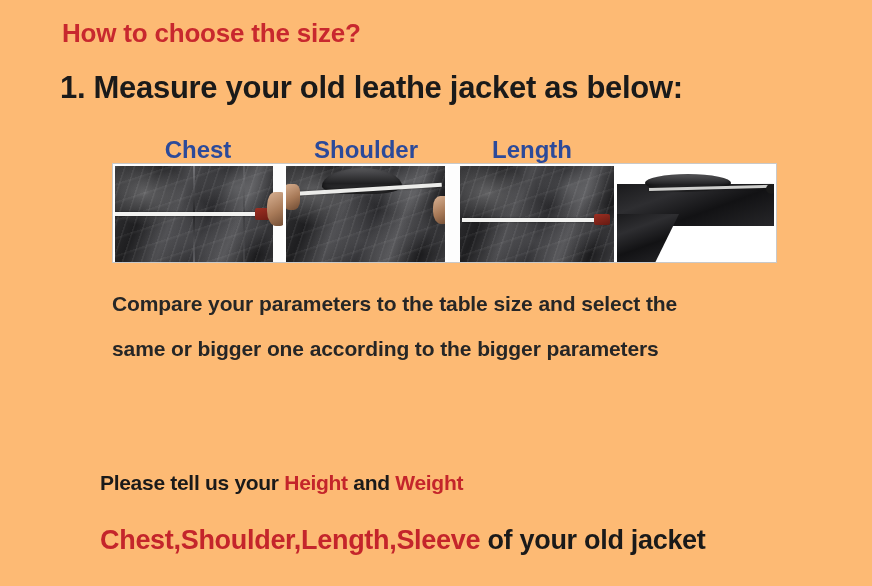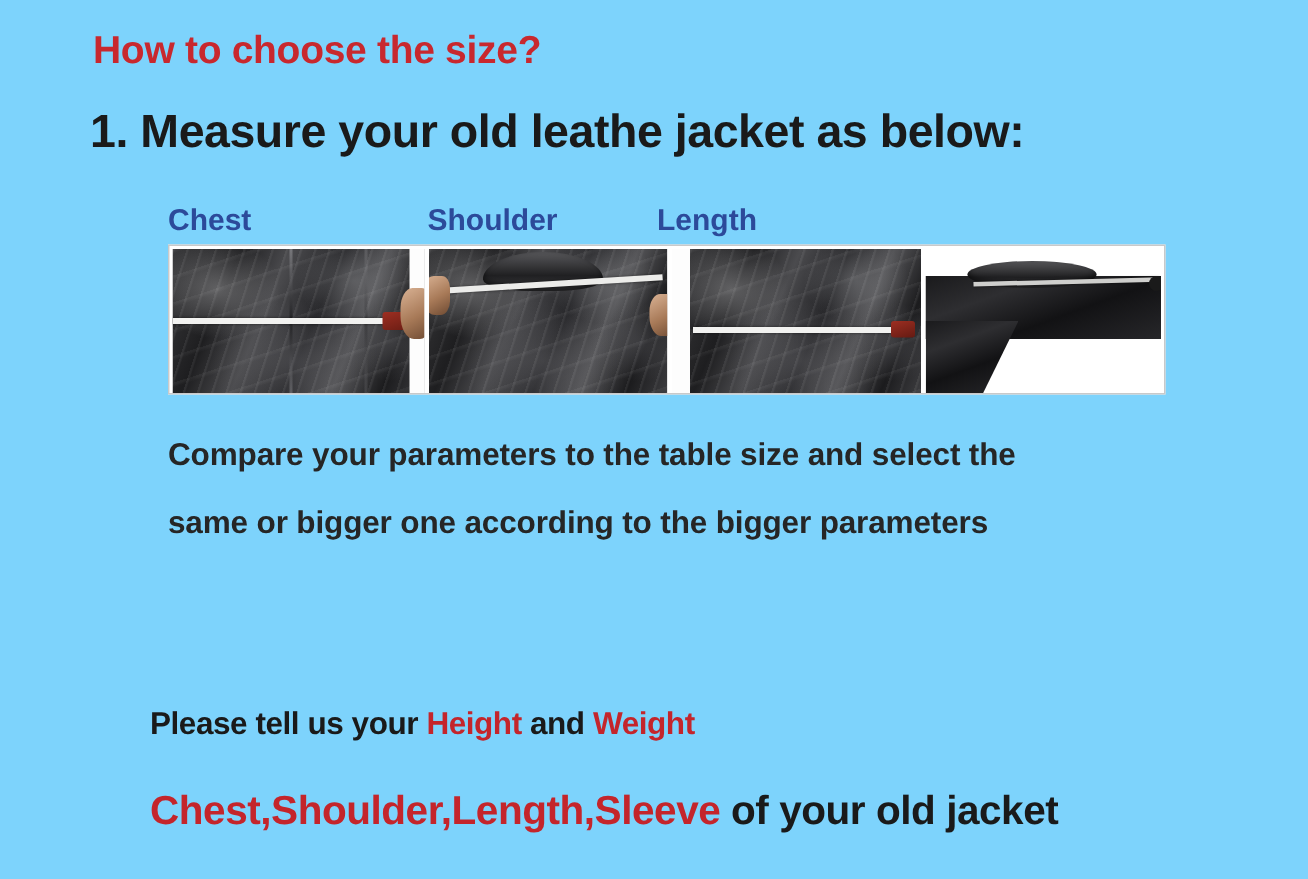--- a/index.html
+++ b/index.html
@@ -12,21 +12,21 @@
     height: 586px;
     position: relative;
     overflow: hidden;
     font-family: "Liberation Sans", sans-serif;
     background: #ffffff;
   }
 
   .page {
     position: absolute;
     inset: 0;
-    background: #7dd3fc;
+    background: #fdba74;
   }
 
   
   .title {
     position: absolute;
     left: 62px;
     top: 18px;
     font-size: 26px;
     font-weight: bold;
     color: #c8282e;
@@ -50,28 +50,29 @@
   .labels-row {
     position: absolute;
     left: 112px;
     top: 136px;
     width: 665px;
     height: 28px;
   }
   .meas-label {
     position: absolute;
     top: 0;
-    font-size: 20px;
+    font-size: 24px;
     font-weight: bold;
     color: #2c4a9a;
     white-space: nowrap;
+    text-align: center;
   }
   .meas-label.l0 { left: 0px;   width: 172px; }
   .meas-label.l1 { left: 173px; width: 162px; }
-  .meas-label.l2 { left: 326px; width: 168px; }
+  .meas-label.l2 { left: 336px; width: 168px; }
   .meas-label.l3 { left: 506px; width: 159px; }
 
   
   .photo-strip {
     position: absolute;
     left: 112px;
     top: 163px;
     width: 665px;
     height: 100px;
     background: #ffffff;

